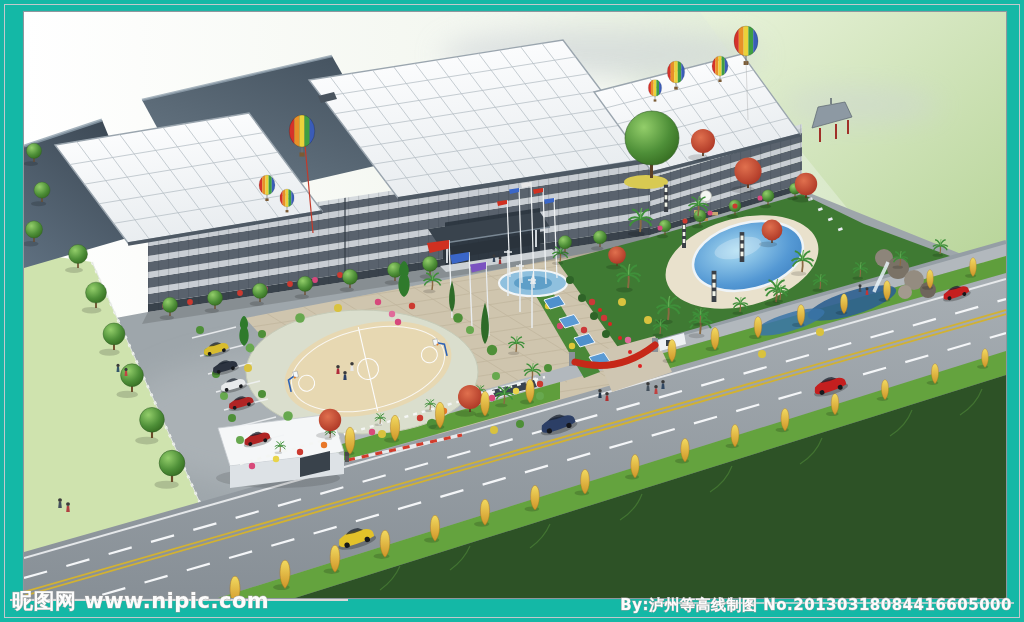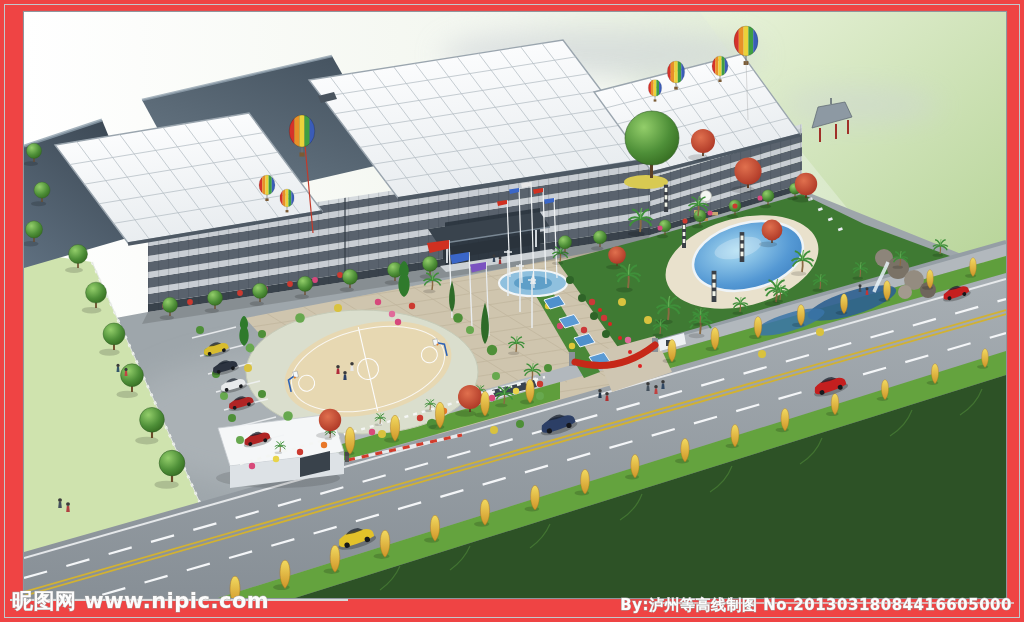--- a/index.html
+++ b/index.html
@@ -1,16 +1,16 @@
 <!DOCTYPE html>
 <html><head>
 <meta charset="utf-8">
 <style>
   html,body{margin:0;padding:0;background:#fff;}
-  #stage{position:relative;width:1024px;height:622px;background:#ef4444;overflow:hidden;
+  #stage{position:relative;width:1024px;height:622px;background:#14b8a6;overflow:hidden;
          font-family:"DejaVu Sans",sans-serif;}
   svg{display:block}
   .ns{vector-effect:non-scaling-stroke}
   text.wm{font-family:"DejaVu Sans",sans-serif;font-weight:bold;fill:#fcfcfc;stroke:#a0a0a0;
           stroke-width:.8;paint-order:stroke;letter-spacing:.5px}
 </style>
 </head>
 <body>
 
 <div id="stage">

